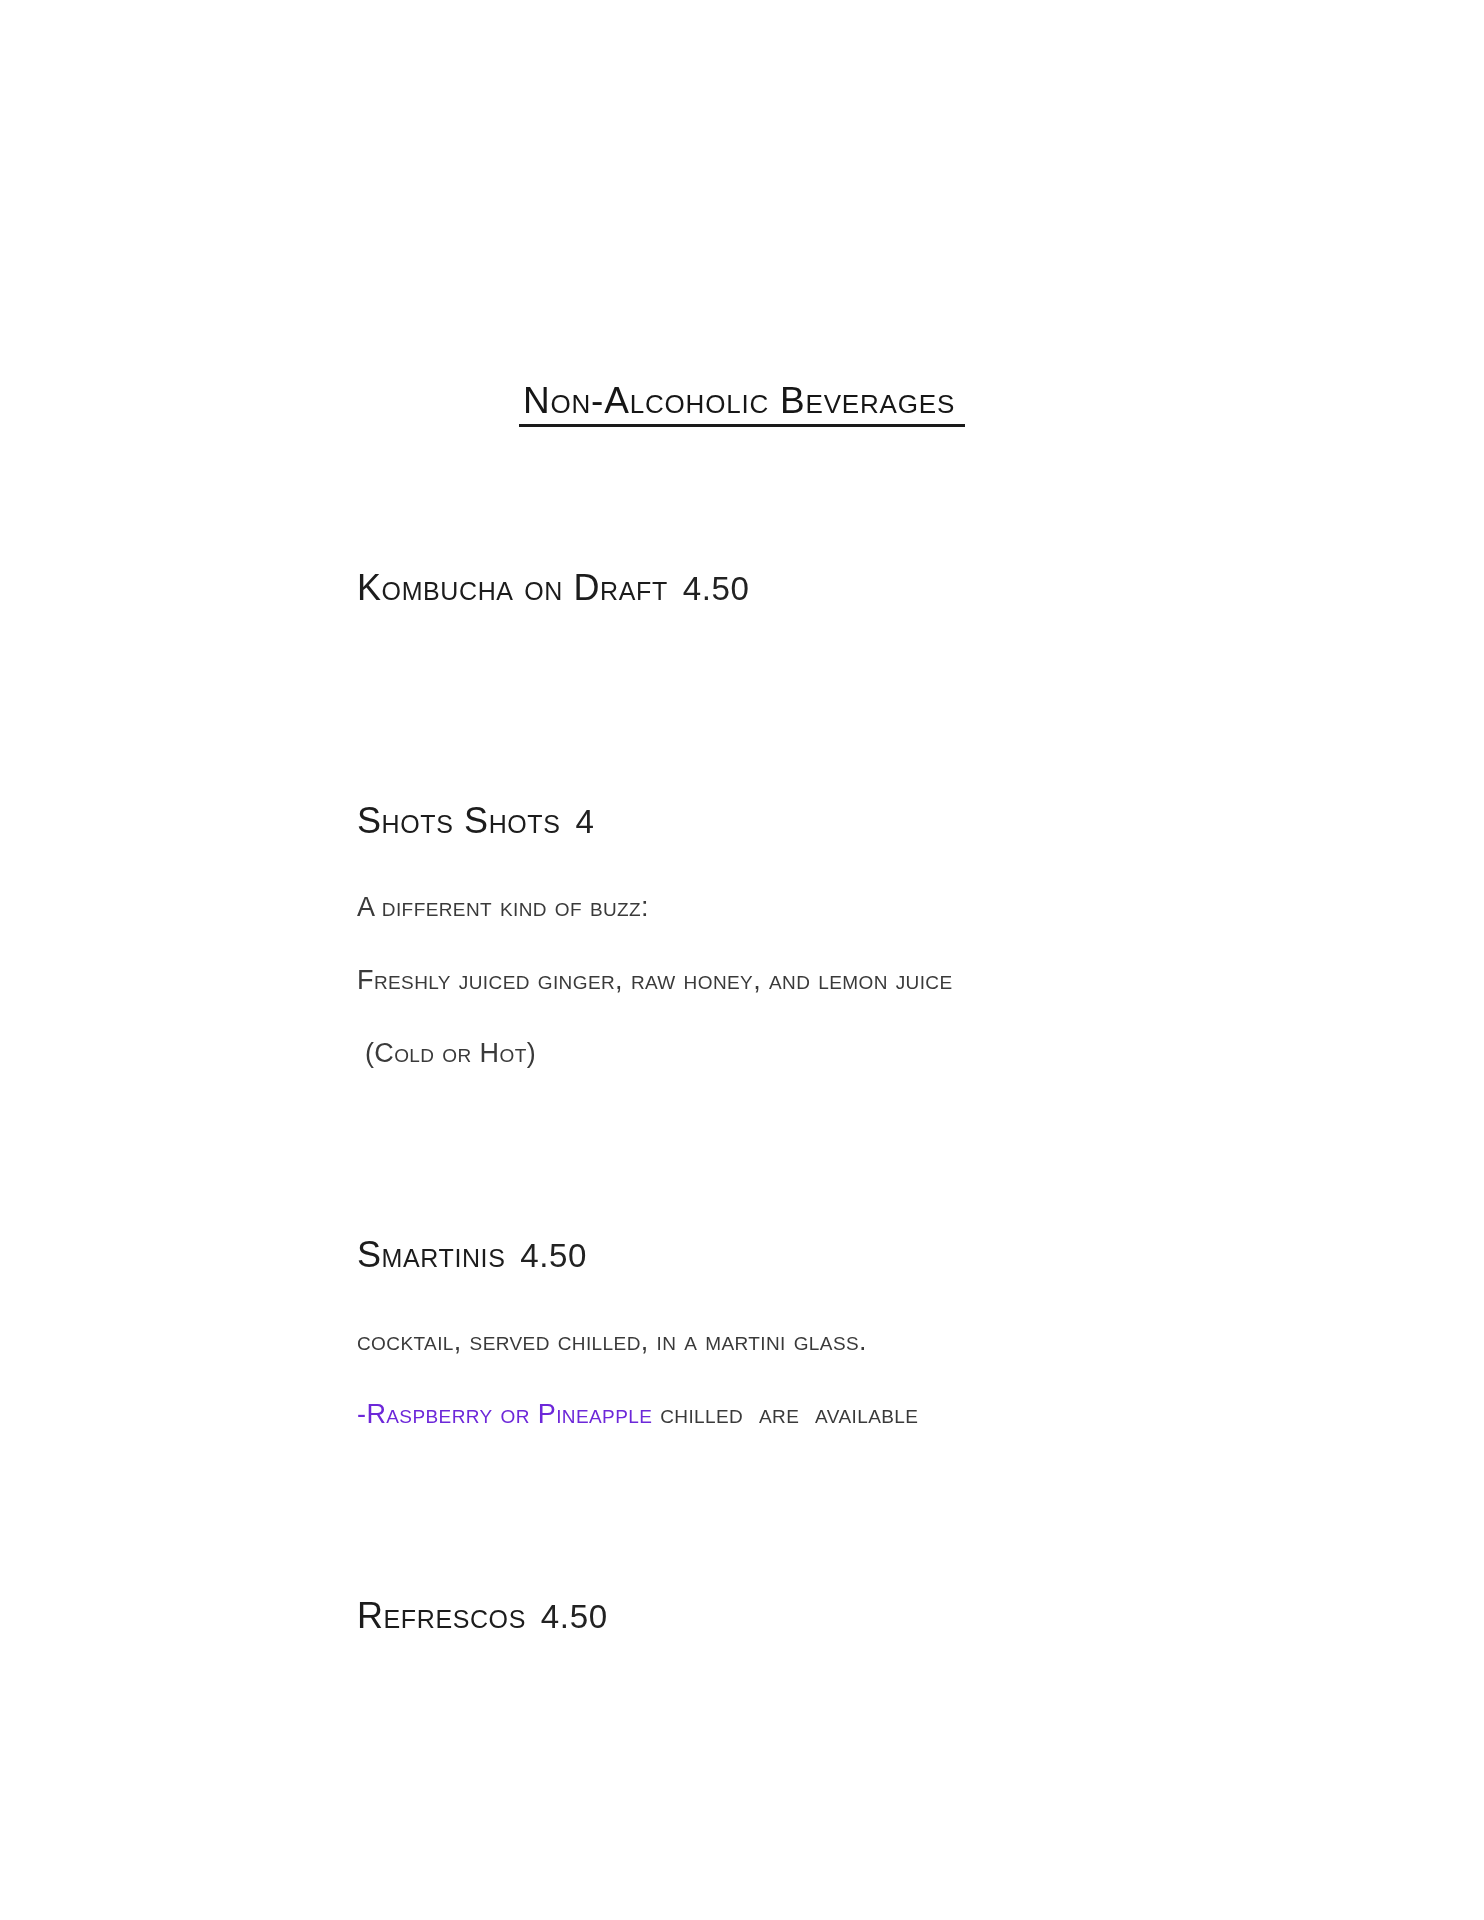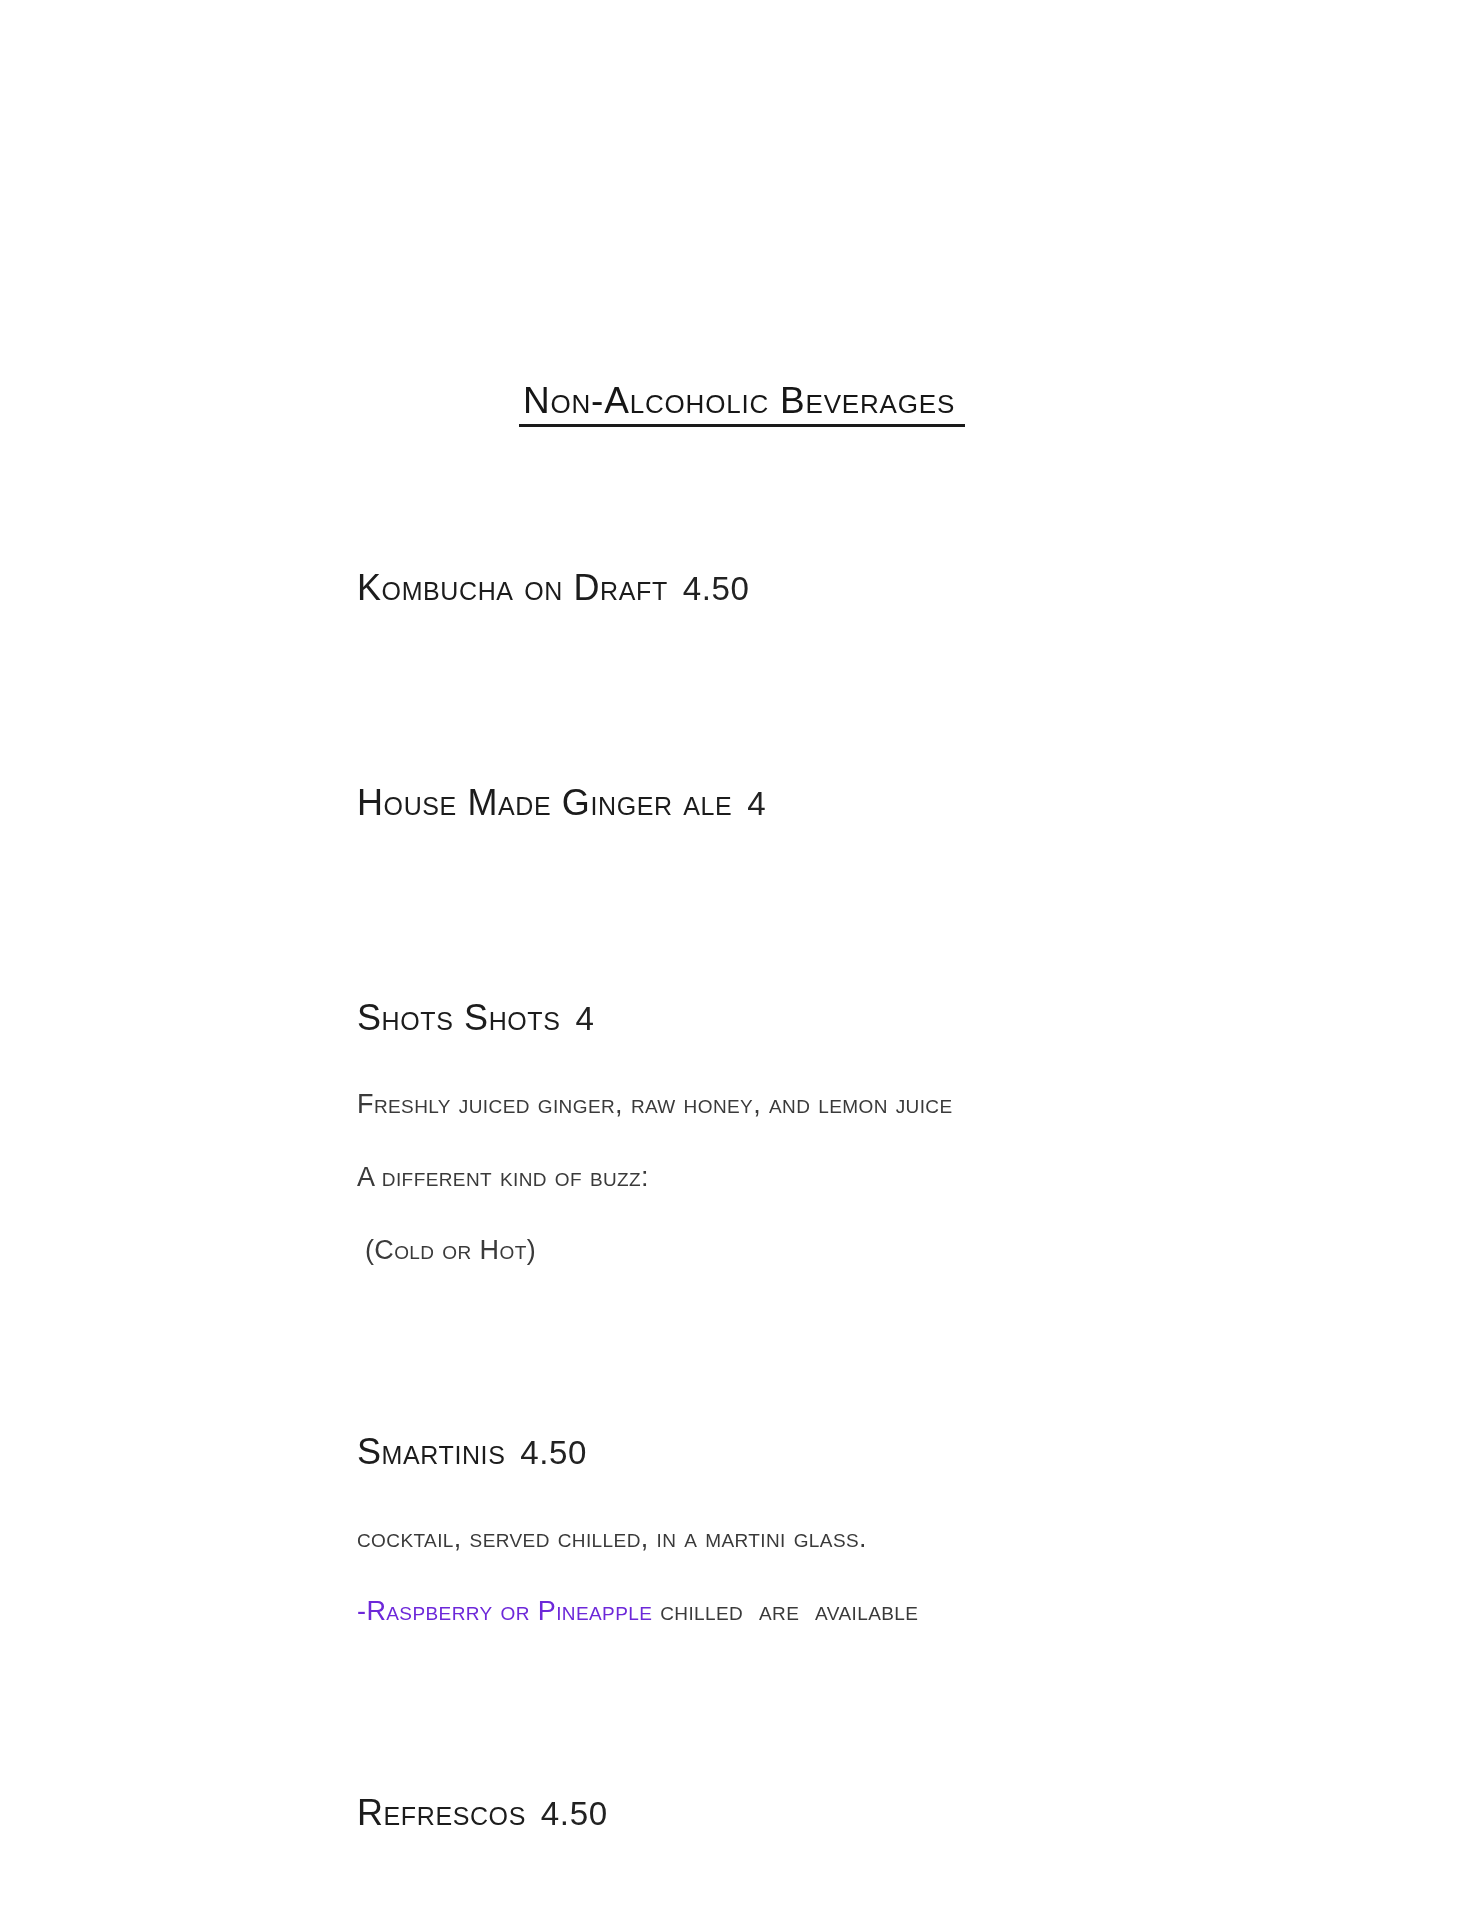--- a/index.html
+++ b/index.html
@@ -61,28 +61,25 @@
   <div class="title-row">
     <span class="page-title">Non-Alcoholic Beverages</span>
   </div>
 
   <div class="menu">
 
     <section class="item">
       <h2 class="h"><span>Kombucha on Draft</span><span class="price">4.50</span></h2>
     </section>
 
-    <section class="item">
-      <h2 class="h"><span>House Made Ginger ale</span><span class="price">4</span></h2>
-    </section>
 
     <section class="item">
       <h2 class="h"><span>Shots Shots</span><span class="price">4</span></h2>
+      <p class="d">A different kind of buzz:</p>
       <p class="d">Freshly juiced ginger, raw honey, and lemon juice</p>
-      <p class="d">A different kind of buzz:</p>
       <p class="d"> (Cold or Hot)</p>
     </section>
 
     <section class="item">
       <h2 class="h"><span>Smartinis</span><span class="price">4.50</span></h2>
       <p class="d">cocktail, served chilled, in a martini glass.</p>
       <p class="d"><b>-Raspberry or Pineapple</b><span> chilled  are  available</span></p>
     </section>
 
     <section class="item">

